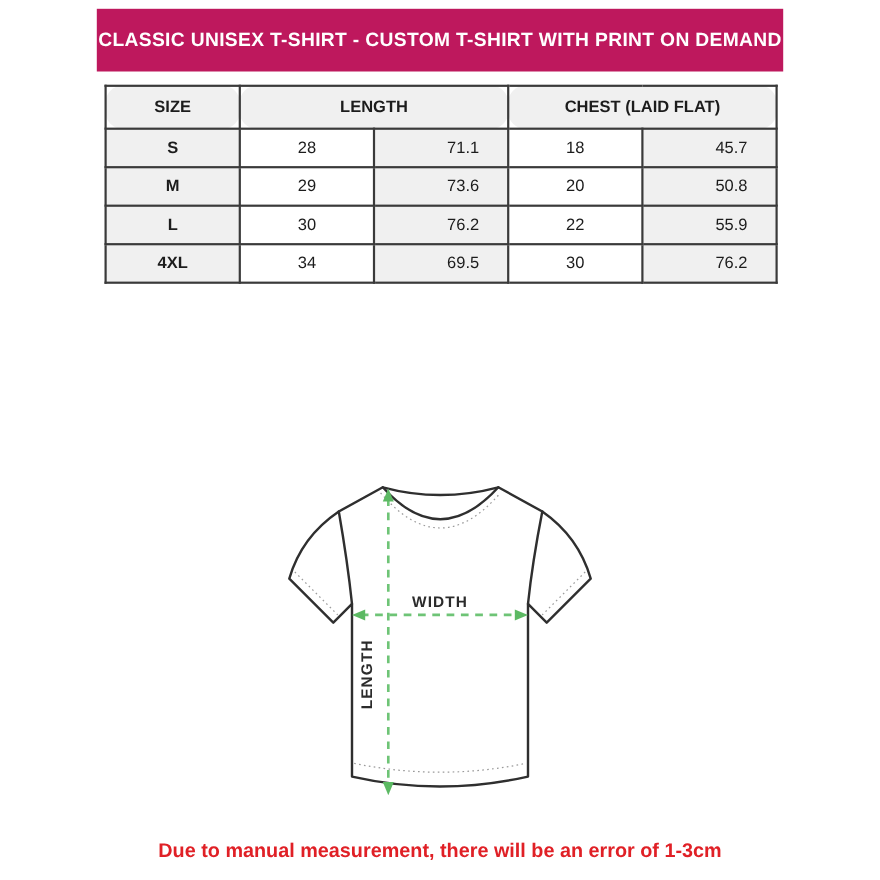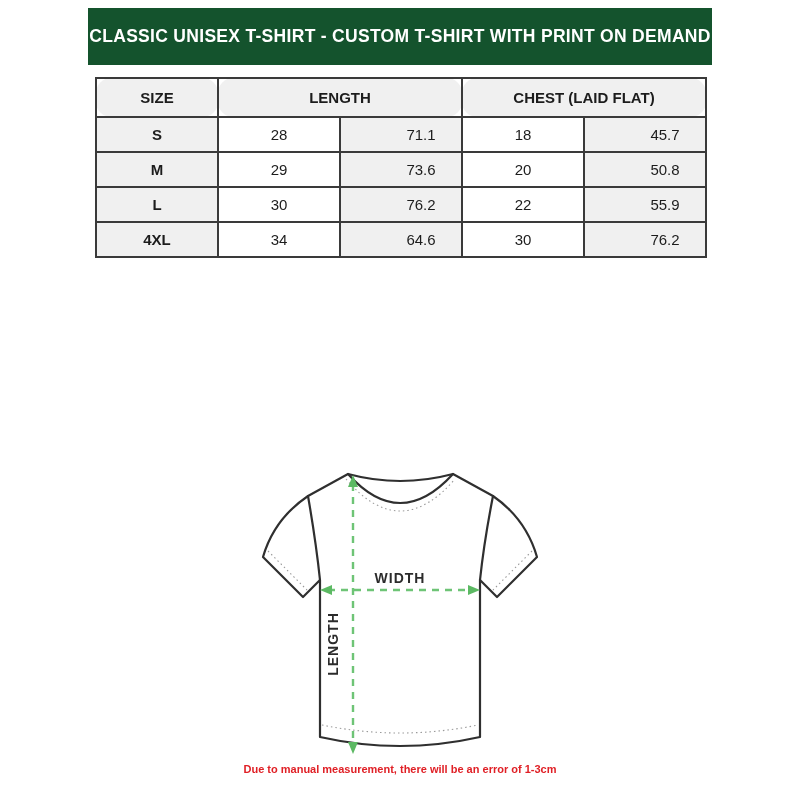--- a/index.html
+++ b/index.html
@@ -4,51 +4,51 @@
 <style>
   html,body{margin:0;padding:0;}
   body{
     width:800px;height:800px;background:#ffffff;position:relative;
     font-family:"Liberation Sans","DejaVu Sans",sans-serif;color:#1c1c1c;
     overflow:hidden;
   }
   
   .banner{
     position:absolute;left:88px;top:8px;width:624px;height:57px;
-    background:#14532d;display:flex;align-items:center;justify-content:center;
+    background:#be185d;display:flex;align-items:center;justify-content:center;
   }
   .banner h1{
     margin:0;color:#ffffff;font-size:17.5px;font-weight:bold;
     letter-spacing:.3px;white-space:nowrap;
   }
   
   .size-table-wrap{position:absolute;left:95px;top:77px;width:612px;}
   table.size-table{
     width:100%;border-collapse:collapse;table-layout:fixed;
     border:2px solid #3a3a3a;
   }
   table.size-table th, table.size-table td{
     border:2px solid #3a3a3a;text-align:center;vertical-align:middle;
     font-size:15px;padding:0;
   }
   table.size-table th{height:37px;background:#f0f0f0;font-weight:bold;border-radius:15px;}
   table.size-table td{height:33px;font-weight:500;background:#ffffff;}
   table.size-table td.shaded{background:#f0f0f0;padding-left:40px;}
   table.size-table td.size-col{background:#f0f0f0;font-weight:bold;}
   
-  .shirt-wrap{position:absolute;left:250px;top:457px;width:300px;height:308px;}
+  .shirt-wrap{position:absolute;left:250px;top:426px;width:300px;height:308px;}
   .shirt-wrap svg{display:block;}
   .measure-label{
     font-family:"Liberation Sans","DejaVu Sans",sans-serif;
     font-size:14px;font-weight:bold;fill:#2b2b2b;letter-spacing:1px;
   }
   
   .footnote{
     position:absolute;left:0;top:763px;width:800px;text-align:center;
-    color:#e02026;font-size:11px;font-weight:bold;
+    color:#e02026;font-size:18px;font-weight:bold;
   }
 </style>
 </head>
 <body>
 
 <div class="banner">
   <h1>CLASSIC UNISEX T-SHIRT - CUSTOM T-SHIRT WITH PRINT ON DEMAND</h1>
 </div>
 
 <div class="size-table-wrap">
@@ -78,21 +78,21 @@
       <tr>
         <td class="size-col">L</td>
         <td>30</td>
         <td class="shaded">76.2</td>
         <td>22</td>
         <td class="shaded">55.9</td>
       </tr>
       <tr>
         <td class="size-col">4XL</td>
         <td>34</td>
-        <td class="shaded">64.6</td>
+        <td class="shaded">69.5</td>
         <td>30</td>
         <td class="shaded">76.2</td>
       </tr>
     </tbody>
   </table>
 </div>
 
 <div class="shirt-wrap">
   <svg width="300" height="308" viewBox="0 0 300 308">
 

